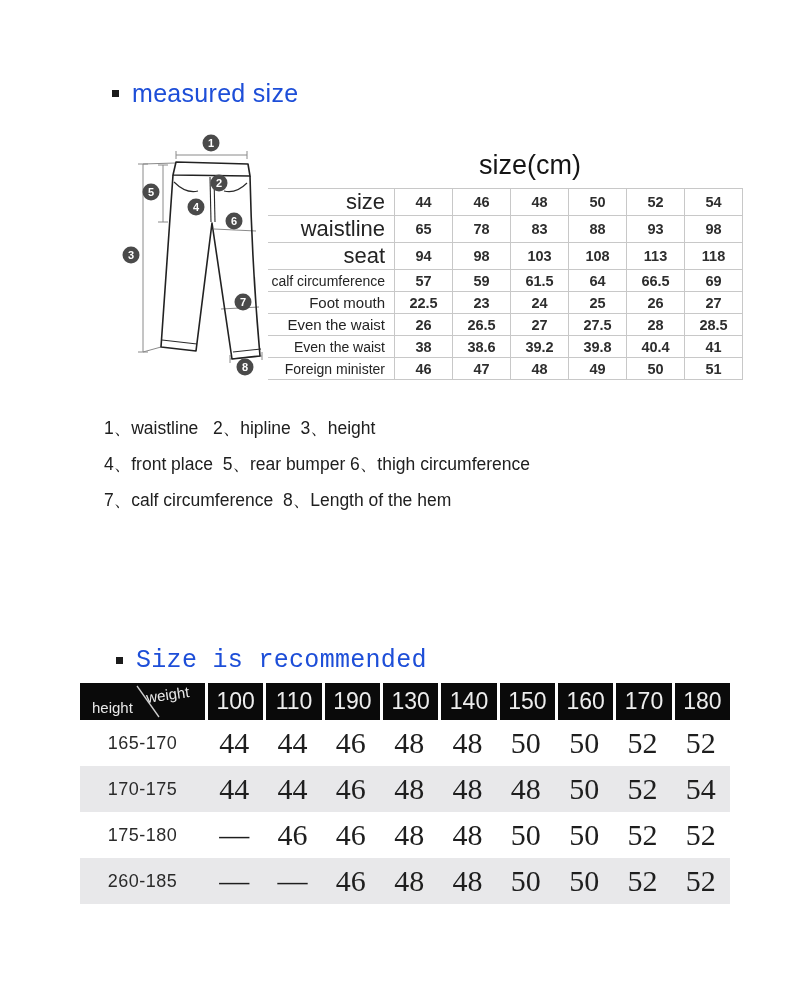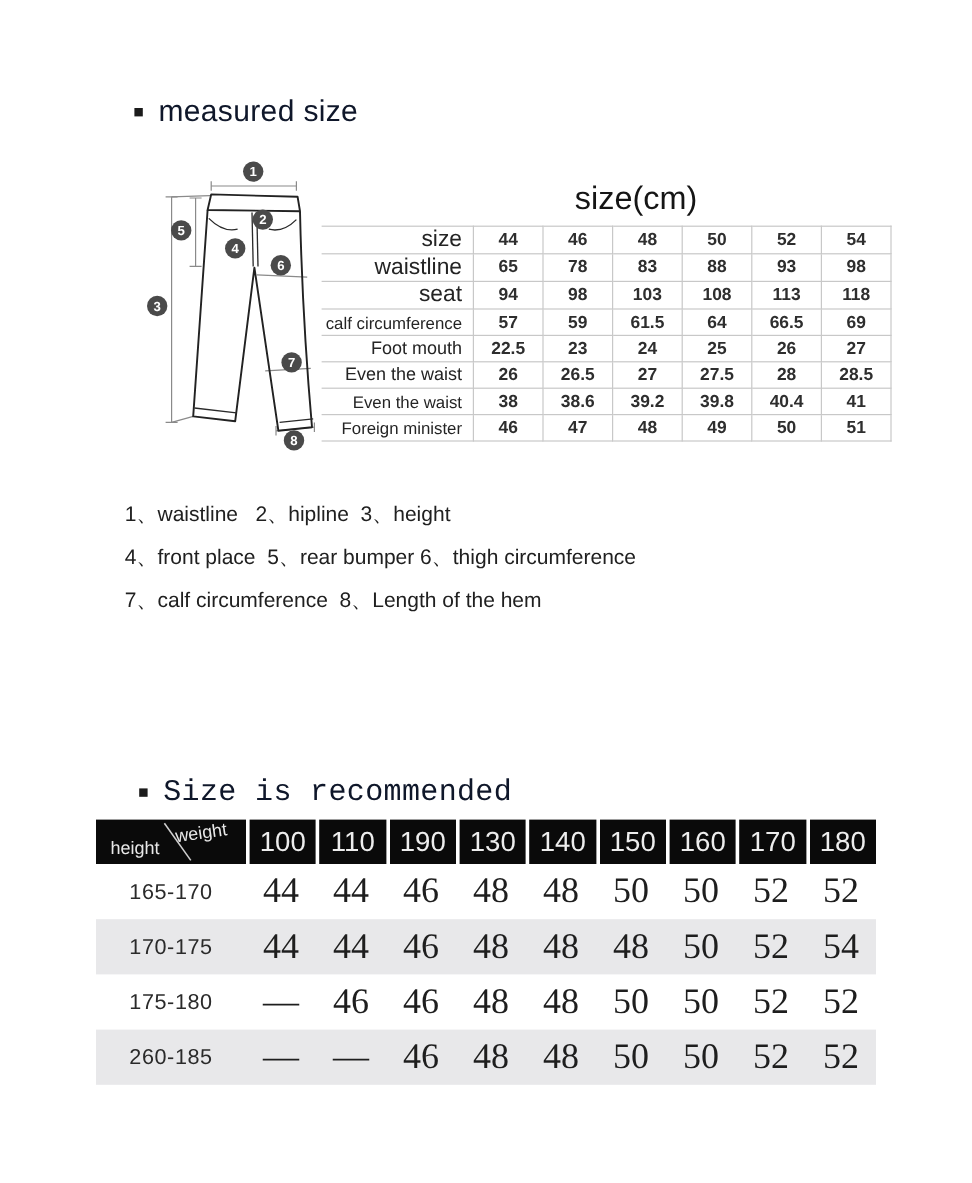--- a/index.html
+++ b/index.html
@@ -8,38 +8,38 @@
     --table-border:#c8c8c8;
     --text:#1f1f1f;
   }
   html,body{margin:0;padding:0;background:#ffffff;}
   .page{
     position:relative;width:810px;height:986px;margin:0 auto;background:#fff;
     font-family:"Liberation Sans",sans-serif;color:var(--text);overflow:hidden;
   }
   
   .sec-title{position:absolute;display:flex;align-items:center;gap:13px;
-    font-size:25px;color:#0f172a;letter-spacing:0.3px;}
+    font-size:25px;color:#1d4ed8;letter-spacing:0.3px;}
   .sec-title .bullet{width:7px;height:7px;background:#1b1b1b;display:inline-block;}
   #title-measured{left:112px;top:79px;}
   #title-recommended{left:116px;top:646px;font-family:Liberation Mono, monospace;}
 
   
   #pants-svg{position:absolute;left:103px;top:126px;}
 
   
   .sizecm-title{position:absolute;left:380px;top:150px;width:300px;
     text-align:center;font-size:27px;color:#151515;}
 
   
   .size-table{position:absolute;left:268px;top:188px;border-collapse:collapse;}
   .size-table td{border:1px solid var(--table-border);height:21px;padding:0;}
   .size-table td.rlabel{border-left:none;width:117px;text-align:right;
     padding-right:9px;color:#242424;font-size:14px;white-space:nowrap;}
-  .size-table tr:nth-child(-n+3) td.rlabel{font-size:19px;}
+  .size-table tr:nth-child(-n+3) td.rlabel{font-size:22px;}
   .size-table tr:nth-child(5) td.rlabel,
   .size-table tr:nth-child(6) td.rlabel{font-size:15px;}
   .size-table td.val{width:57px;text-align:center;font-weight:bold;
     font-size:14.5px;color:#2e2e2e;}
 
   
   .legend{position:absolute;left:104px;top:410px;font-size:17.5px;color:#202020;}
   .legend .legend-line{white-space:pre-wrap;line-height:36px;}
 
   

